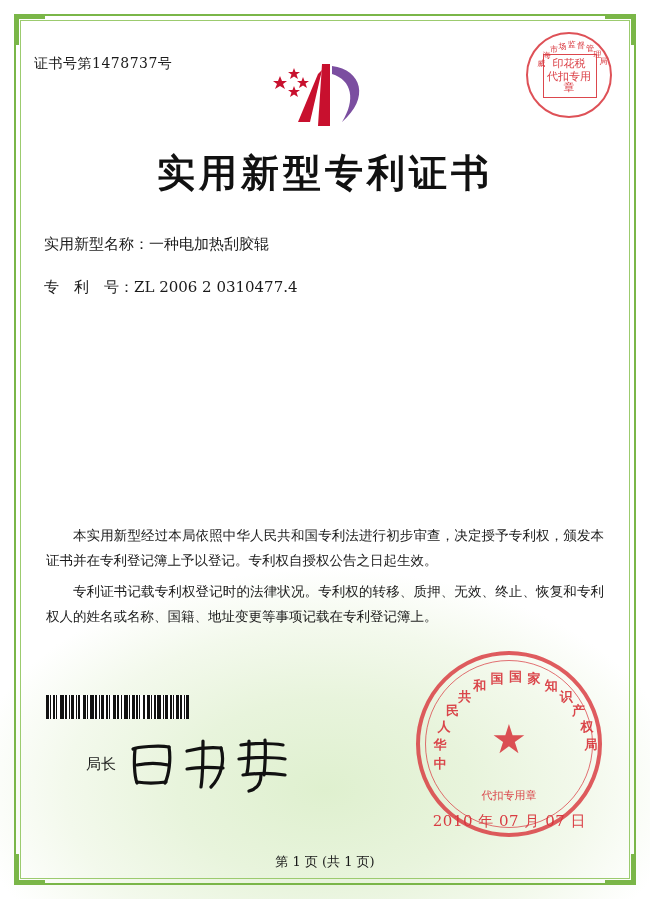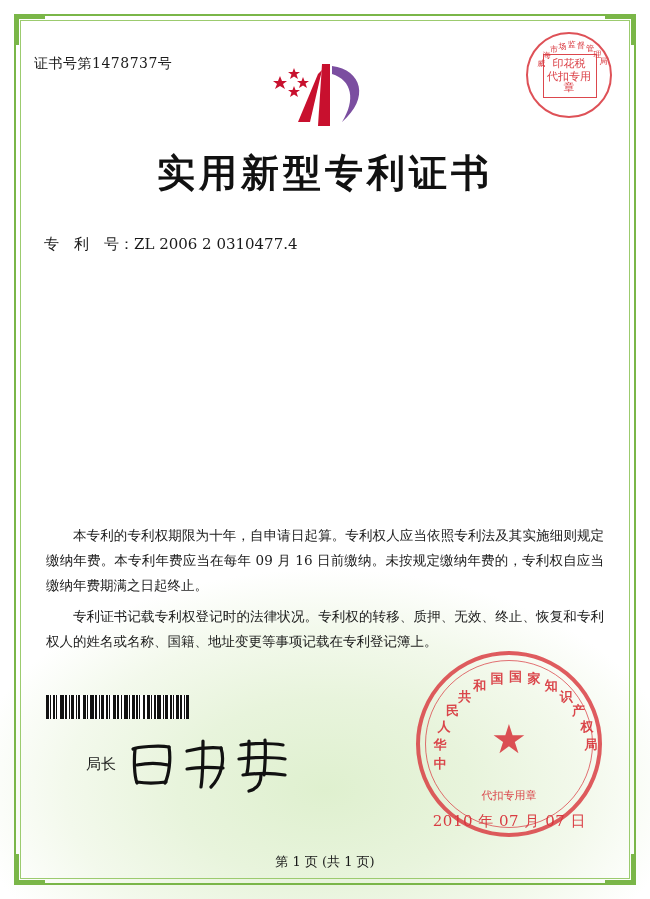--- a/index.html
+++ b/index.html
@@ -300,26 +300,29 @@
     </div>
     <div class="inner-box"></div>
     <div class="txt txt-a">印花税</div>
     <div class="txt txt-b">代扣专用章</div>
   </div>
 
   <div class="title">实用新型专利证书</div>
 
   <div class="fields">
     <div class="field-row">
+      <span class="field-label">实用新型名称：</span><span class="field-value">一种电加热刮胶辊</span>
+    </div>
+    <div class="field-row">
       <span class="field-label">专　利　号：</span><span class="field-value">ZL 2006 2 0310477.4</span>
     </div>
   </div>
 
   <div class="body-text">
-    <p>本专利的专利权期限为十年，自申请日起算。专利权人应当依照专利法及其实施细则规定缴纳年费。本专利年费应当在每年 09 月 16 日前缴纳。未按规定缴纳年费的，专利权自应当缴纳年费期满之日起终止。</p>
+    <p>本实用新型经过本局依照中华人民共和国专利法进行初步审查，决定授予专利权，颁发本证书并在专利登记簿上予以登记。专利权自授权公告之日起生效。</p>
     <p>专利证书记载专利权登记时的法律状况。专利权的转移、质押、无效、终止、恢复和专利权人的姓名或名称、国籍、地址变更等事项记载在专利登记簿上。</p>
   </div>
 
   <div class="barcode">
     <i style="width:3px"></i><i style="width:1px;background:#fff"></i><i style="width:1px"></i><i style="width:2px;background:#fff"></i><i style="width:2px"></i><i style="width:1px;background:#fff"></i><i style="width:1px"></i><i style="width:3px;background:#fff"></i><i style="width:4px"></i><i style="width:1px;background:#fff"></i><i style="width:2px"></i><i style="width:2px;background:#fff"></i><i style="width:1px"></i><i style="width:1px;background:#fff"></i><i style="width:3px"></i><i style="width:2px;background:#fff"></i><i style="width:1px"></i><i style="width:1px;background:#fff"></i><i style="width:2px"></i><i style="width:3px;background:#fff"></i><i style="width:3px"></i><i style="width:1px;background:#fff"></i><i style="width:1px"></i><i style="width:2px;background:#fff"></i><i style="width:4px"></i><i style="width:1px;background:#fff"></i><i style="width:2px"></i><i style="width:2px;background:#fff"></i><i style="width:1px"></i><i style="width:1px;background:#fff"></i><i style="width:3px"></i><i style="width:2px;background:#fff"></i><i style="width:2px"></i><i style="width:1px;background:#fff"></i><i style="width:1px"></i><i style="width:3px;background:#fff"></i><i style="width:3px"></i><i style="width:1px;background:#fff"></i><i style="width:2px"></i><i style="width:2px;background:#fff"></i><i style="width:1px"></i><i style="width:2px;background:#fff"></i><i style="width:4px"></i><i style="width:1px;background:#fff"></i><i style="width:1px"></i><i style="width:2px;background:#fff"></i><i style="width:3px"></i><i style="width:1px;background:#fff"></i><i style="width:2px"></i><i style="width:1px;background:#fff"></i><i style="width:1px"></i><i style="width:3px;background:#fff"></i><i style="width:2px"></i><i style="width:2px;background:#fff"></i><i style="width:3px"></i><i style="width:1px;background:#fff"></i><i style="width:1px"></i><i style="width:2px;background:#fff"></i><i style="width:2px"></i><i style="width:1px;background:#fff"></i><i style="width:4px"></i><i style="width:2px;background:#fff"></i><i style="width:1px"></i><i style="width:1px;background:#fff"></i><i style="width:3px"></i><i style="width:2px;background:#fff"></i><i style="width:2px"></i><i style="width:1px;background:#fff"></i><i style="width:1px"></i><i style="width:2px;background:#fff"></i><i style="width:3px"></i><i style="width:1px;background:#fff"></i><i style="width:2px"></i><i style="width:2px;background:#fff"></i><i style="width:1px"></i><i style="width:1px;background:#fff"></i><i style="width:3px"></i>
   </div>
 
   <div class="director-row">局长</div>
 
   <div class="signature">

